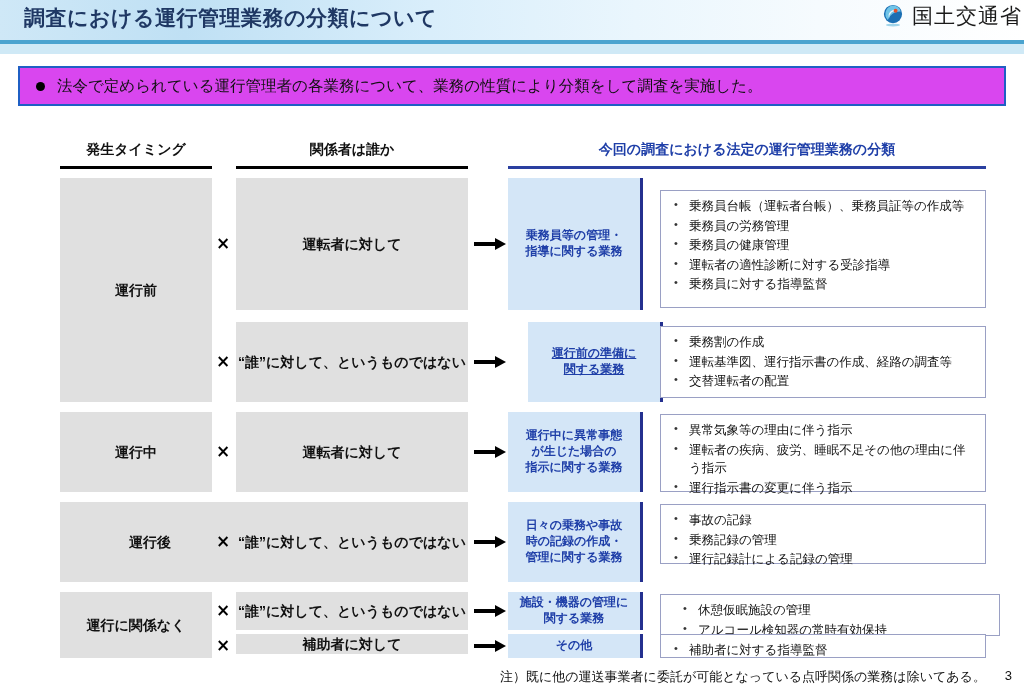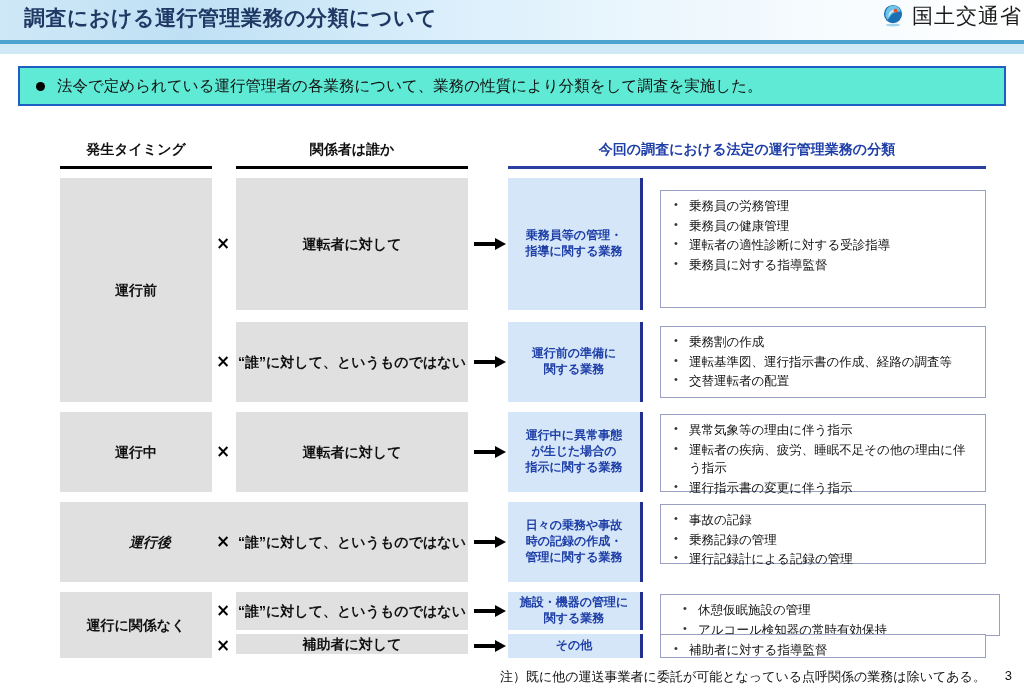--- a/index.html
+++ b/index.html
@@ -64,21 +64,21 @@
     width: 1024px; height: 10px;
     background: #cfe9f6;
   }
 
   
   #lead-box {
     position: absolute;
     left: 18px; top: 66px;
     width: 988px; height: 40px;
     border: 2px solid #1f5fc4;
-    background: #5eead4;
+    background: #d946ef;
     display: flex;
     align-items: center;
   }
   #lead-bullet {
     width: 9px; height: 9px;
     border-radius: 50%;
     background: #000000;
     margin-left: 16px;
     flex: 0 0 auto;
   }
@@ -232,44 +232,45 @@
   <div class="col-head" id="col-head-who">関係者は誰か</div>
   <div class="col-head" id="col-head-class">今回の調査における法定の運行管理業務の分類</div>
 
   <div class="col-rule" id="col-rule-timing"></div>
   <div class="col-rule" id="col-rule-who"></div>
   <div class="col-rule" id="col-rule-class"></div>
 
   <div id="diagram">
       <div class="timing-box" style="left: 60px; top: 178px; width: 152px; height: 224px;">運行前</div>
       <div class="timing-box" style="left: 60px; top: 412px; width: 152px; height: 80px;">運行中</div>
-      <div class="timing-box" style="left: 60px; top: 502px; width: 180px; height: 80px; font-style: italic;">運行後</div>
+      <div class="timing-box" style="left: 60px; top: 502px; width: 180px; height: 80px;">運行後</div>
       <div class="timing-box" style="left: 60px; top: 592px; width: 152px; height: 66px;">運行に関係なく</div>
       <div class="cross" style="left: 216px; top: 235px;">×</div>
       <div class="who-box" style="left: 236px; top: 178px; width: 232px; height: 132px;">運転者に対して</div>
       <div class="arrow" style="left: 474px; top: 238px; width: 32px;">
         <div class="shaft"></div>
         <div class="head"></div>
       </div>
       <div class="cat-box" style="left: 508px; top: 178px; width: 135px; height: 132px;">乗務員等の管理・<br>指導に関する業務</div>
       <div class="detail-box" style="left: 660px; top: 190px; width: 326px; height: 118px;">
         <ul>
+          <li>乗務員台帳（運転者台帳）、乗務員証等の作成等</li>
           <li>乗務員の労務管理</li>
           <li>乗務員の健康管理</li>
           <li>運転者の適性診断に対する受診指導</li>
           <li>乗務員に対する指導監督</li>
         </ul>
       </div>
       <div class="cross" style="left: 216px; top: 353px;">×</div>
       <div class="who-box" style="left: 236px; top: 322px; width: 232px; height: 80px;">“誰”に対して、というものではない</div>
       <div class="arrow" style="left: 474px; top: 356px; width: 32px;">
         <div class="shaft"></div>
         <div class="head"></div>
       </div>
-      <div class="cat-box" style="left: 508px; top: 322px; width: 135px; height: 80px;">運行前の準備に<br>関する業務</div>
+      <div class="cat-box" style="left: 528px; top: 322px; width: 135px; height: 80px; text-decoration: underline;">運行前の準備に<br>関する業務</div>
       <div class="detail-box" style="left: 660px; top: 326px; width: 326px; height: 72px;">
         <ul>
           <li>乗務割の作成</li>
           <li>運転基準図、運行指示書の作成、経路の調査等</li>
           <li>交替運転者の配置</li>
         </ul>
       </div>
       <div class="cross" style="left: 216px; top: 443px;">×</div>
       <div class="who-box" style="left: 236px; top: 412px; width: 232px; height: 80px;">運転者に対して</div>
       <div class="arrow" style="left: 474px; top: 446px; width: 32px;">

